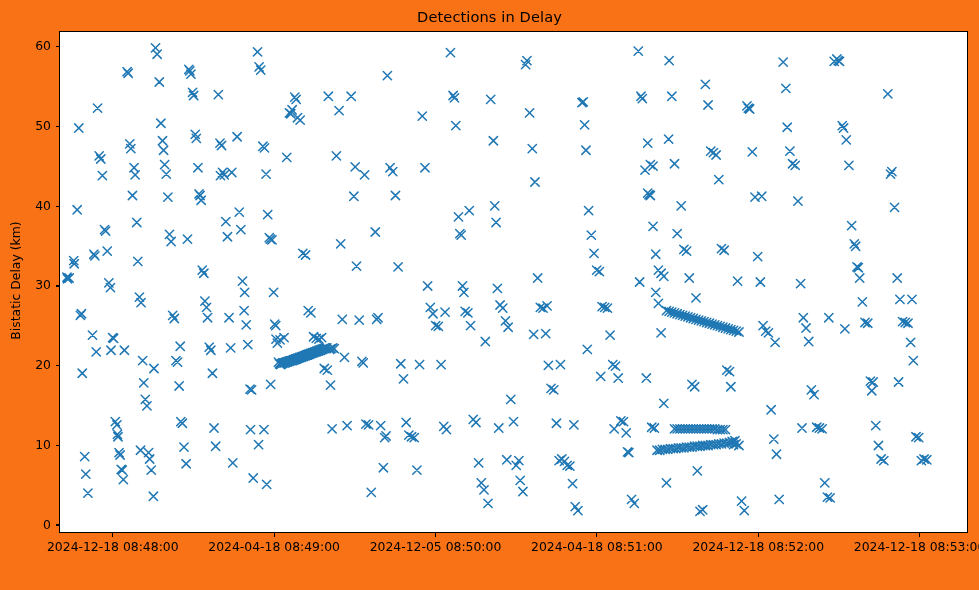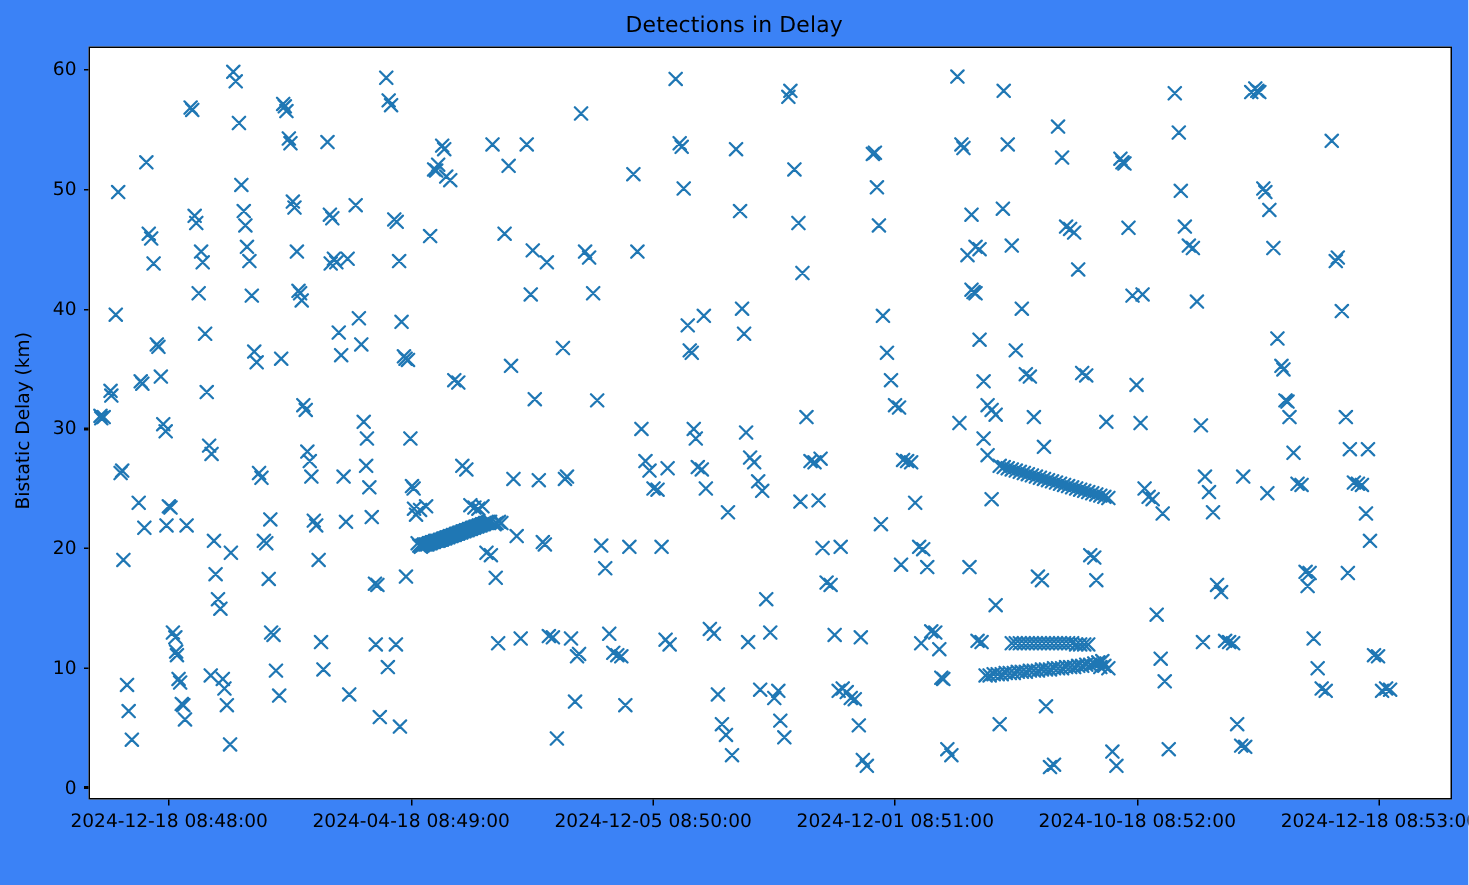--- a/index.html
+++ b/index.html
@@ -10,21 +10,21 @@
   body {
     width: 979px;
     height: 590px;
     font-family: "DejaVu Sans", sans-serif;
     overflow: hidden;
   }
   #figure {
     position: relative;
     width: 979px;
     height: 590px;
-    background: #3b82f6;
+    background: #f97316;
   }
   #chart-title {
     position: absolute;
     left: 0;
     top: 8px;
     width: 979px;
     text-align: center;
     font-size: 14.6px;
     color: #000000;
     letter-spacing: 0.1px;
@@ -183,25 +183,25 @@
       <div class="xtick" style="left: 215.148px;">
         <div class="tickline"></div>
         <div class="ticklabel">2024-04-18 08:49:00</div>
       </div>
       <div class="xtick" style="left: 376.509px;">
         <div class="tickline"></div>
         <div class="ticklabel">2024-12-05 08:50:00</div>
       </div>
       <div class="xtick" style="left: 537.87px;">
         <div class="tickline"></div>
-        <div class="ticklabel">2024-12-01 08:51:00</div>
+        <div class="ticklabel">2024-04-18 08:51:00</div>
       </div>
       <div class="xtick" style="left: 699.231px;">
         <div class="tickline"></div>
-        <div class="ticklabel">2024-10-18 08:52:00</div>
+        <div class="ticklabel">2024-12-18 08:52:00</div>
       </div>
       <div class="xtick" style="left: 860.592px;">
         <div class="tickline"></div>
         <div class="ticklabel">2024-12-18 08:53:00</div>
       </div>
     </div>
 
   <div id="y-axis-label">Bistatic Delay (km)</div>
 
 

